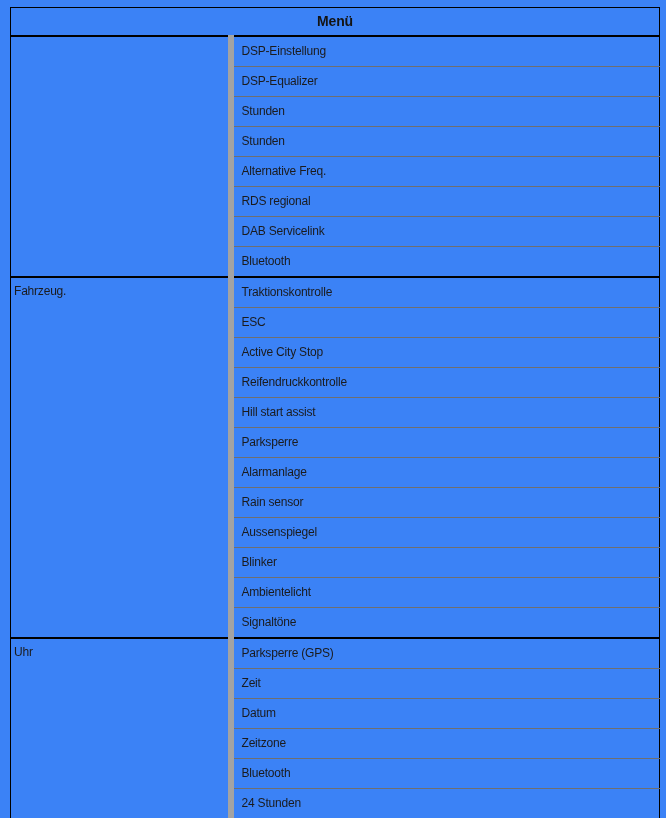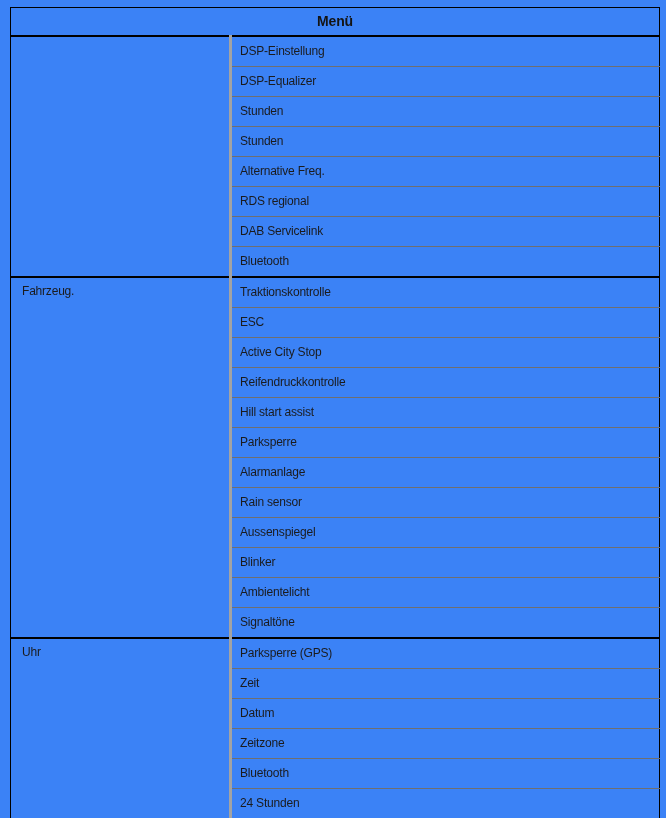--- a/index.html
+++ b/index.html
@@ -38,22 +38,22 @@
     color: #141414;
   }
   td {
     font-size: 12px;
     letter-spacing: -0.2px;
     overflow: hidden;
     white-space: nowrap;
   }
   td.cat-cell {
     vertical-align: top;
-    padding: 6px 4px 0 11px;
-    border-right: 3px solid #a3a3a3;
+    padding: 6px 4px 0 3px;
+    border-right: 6px solid #a3a3a3;
     color: #1b1b1d;
   }
   td.item-cell {
     height: 27px;
     vertical-align: middle;
     padding: 0 4px 2px 8px;
     color: #1b1b1d;
   }
   tr.section-start > td { border-top: 2px solid #000; }
   tr.inner-row > td.item-cell { border-top: 1px solid #6f6f6f; }

